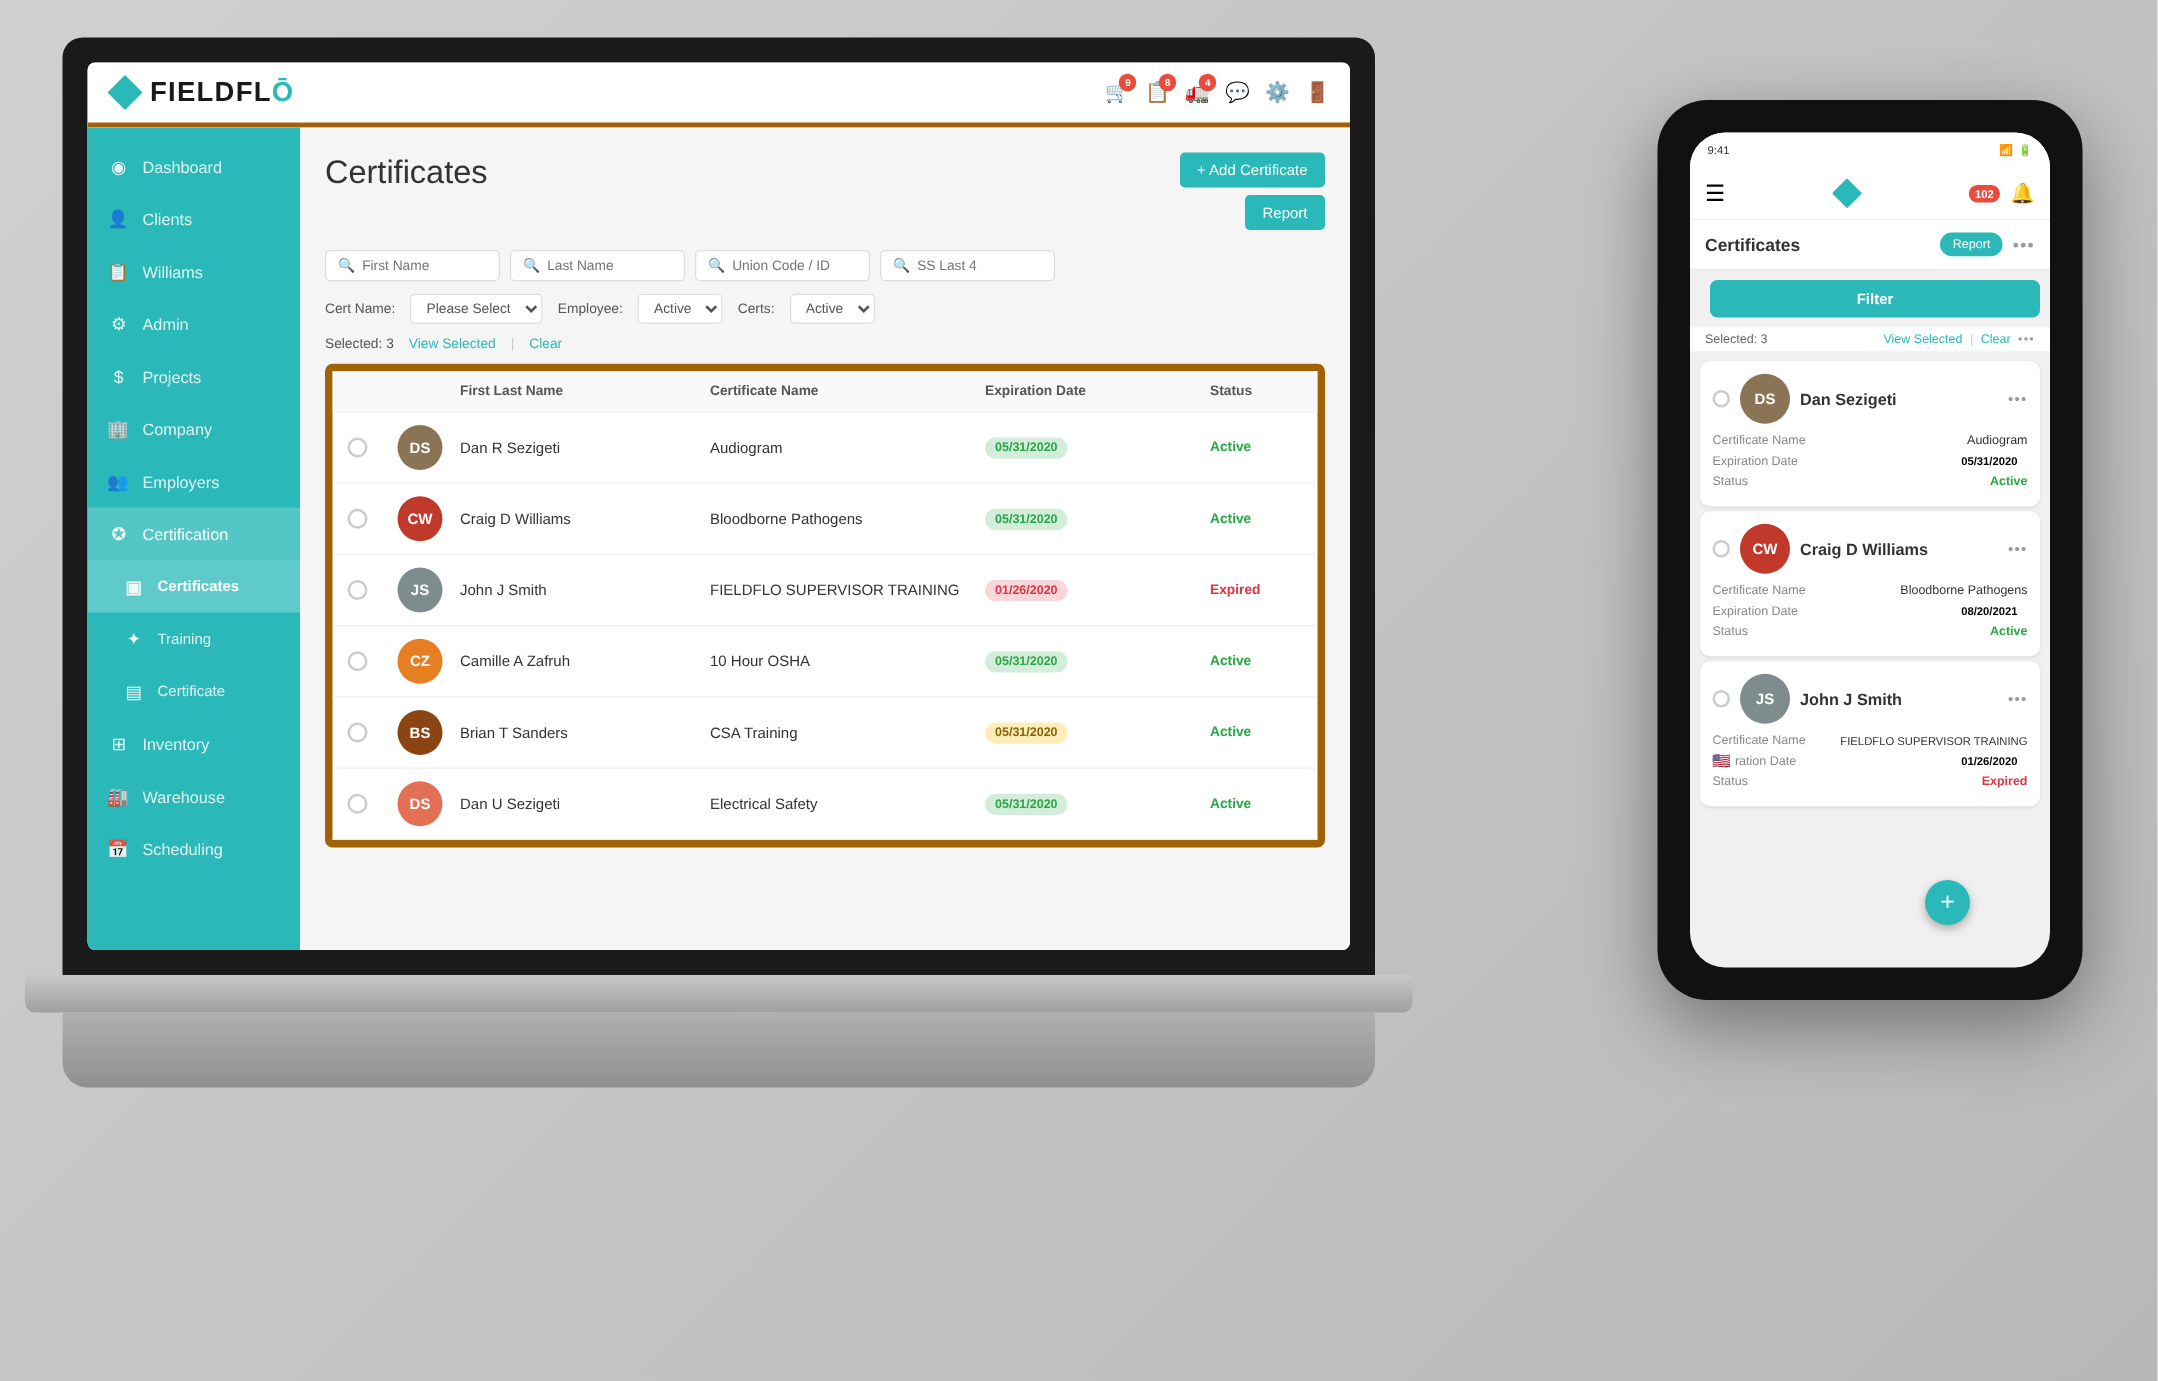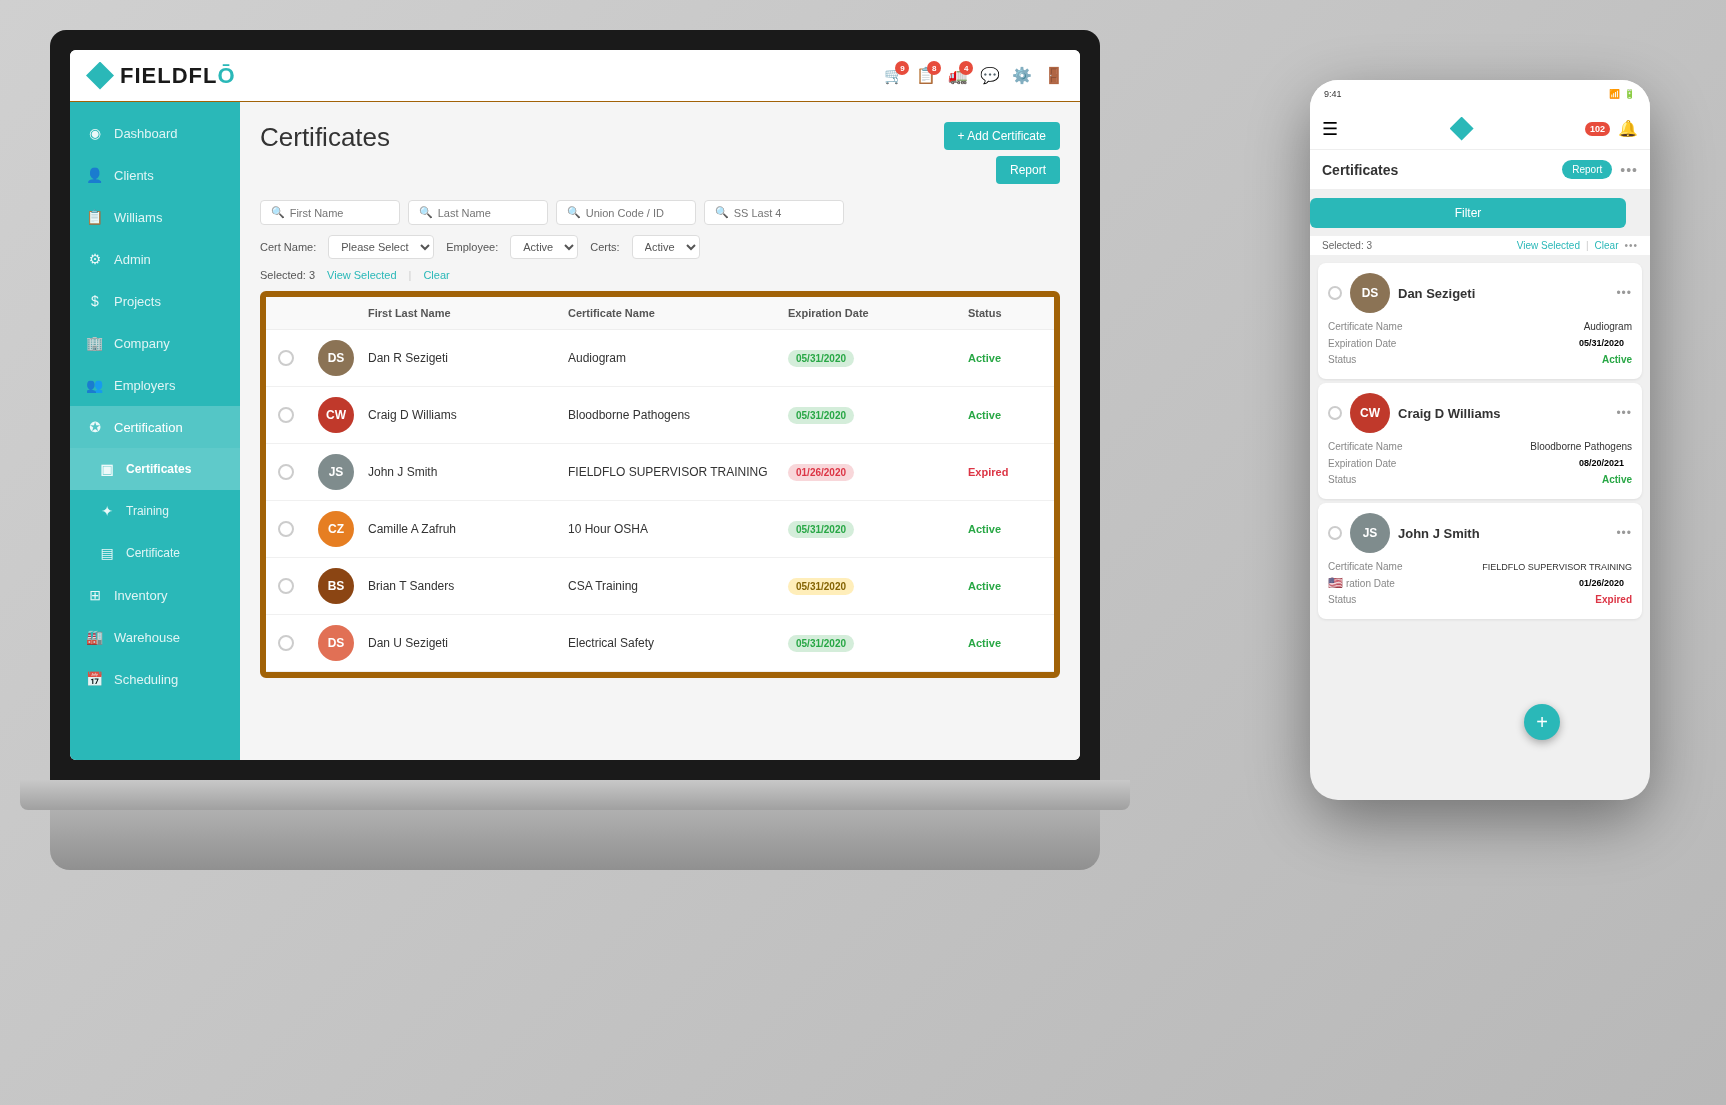--- a/index.html
+++ b/index.html
@@ -74,21 +74,21 @@
     }
 
     
     .topbar {
       background: #fff;
       height: 52px;
       display: flex;
       align-items: center;
       justify-content: space-between;
       padding: 0 16px;
-      border-bottom: 1px solid #a16207;
+      border-bottom: 4px solid #a16207;
       flex-shrink: 0;
     }
 
     .logo {
       display: flex;
       align-items: center;
       gap: 6px;
     }
 
     .logo-icon {
@@ -404,27 +404,27 @@
       padding: 3px 6px;
       font-size: 11px;
       color: #555;
       background: #fff;
       outline: none;
     }
 
     
     .phone {
       position: absolute;
-      right: 76px;
+      right: 60px;
       top: 80px;
       width: 340px;
       height: 720px;
       background: #111;
       border-radius: 40px;
-      padding: 0;
+      padding: 26px;
       box-shadow: 0 20px 60px rgba(0,0,0,0.4);
     }
 
     .phone-screen {
       background: #f0f0f0;
       width: 100%;
       height: 100%;
       border-radius: 28px;
       overflow: hidden;
       display: flex;
@@ -491,29 +491,30 @@
       border: none;
       border-radius: 12px;
       padding: 4px 10px;
       font-size: 10px;
       cursor: pointer;
     }
 
     .phone-filter-btn {
       display: block;
       width: calc(100% - 24px);
-      margin: 8px 0;
+      margin: 8px 16px;
       background: #2ab8b8;
       color: #fff;
       border: none;
       border-radius: 6px;
       padding: 8px;
       font-size: 12px;
       cursor: pointer;
       text-align: center;
+      font-weight: bold;
     }
 
     .phone-selected-row {
       display: flex;
       align-items: center;
       justify-content: space-between;
       padding: 4px 12px;
       font-size: 10px;
       color: #666;
       background: #fff;

